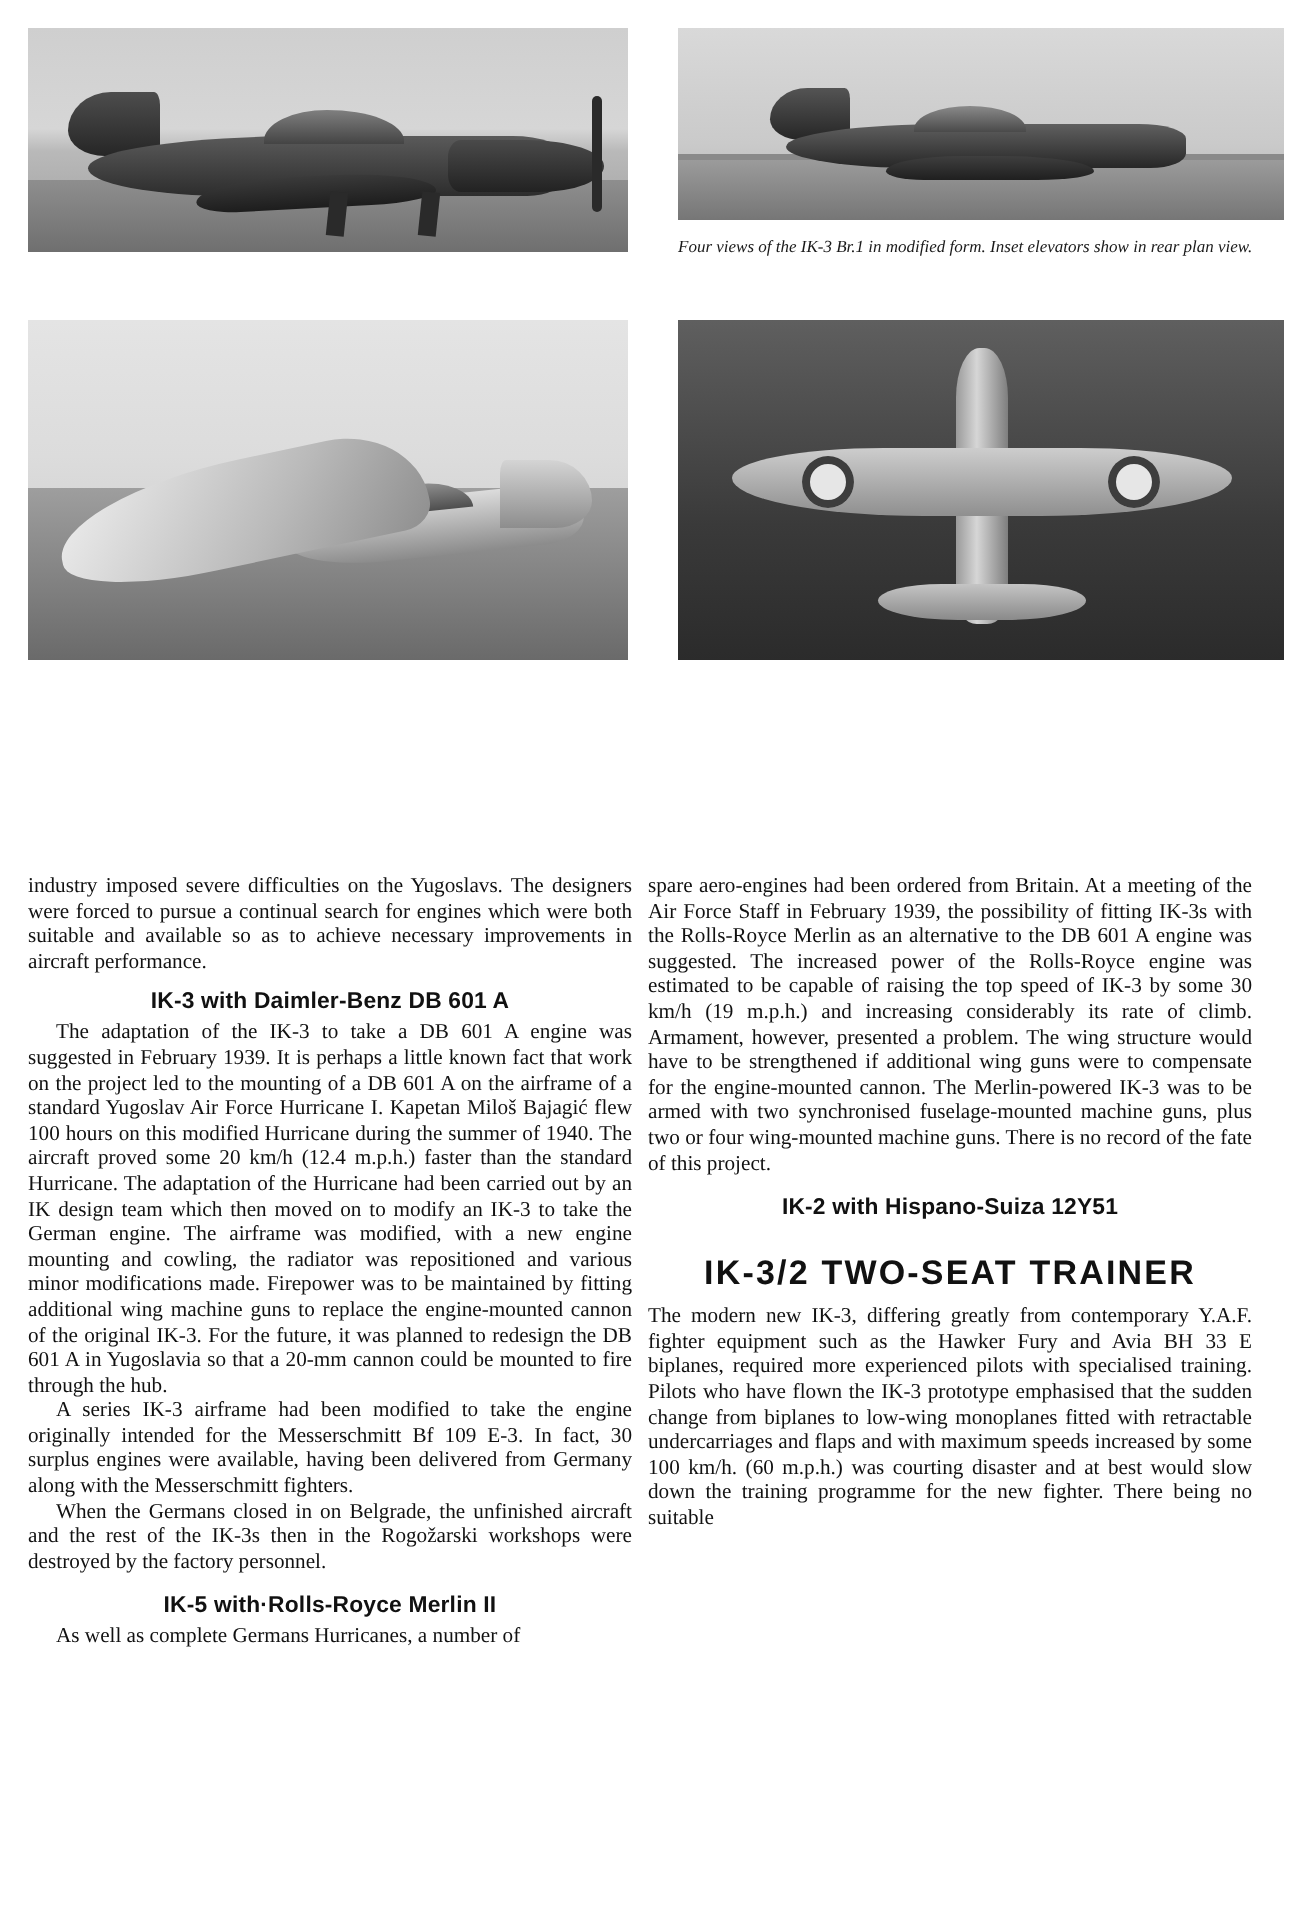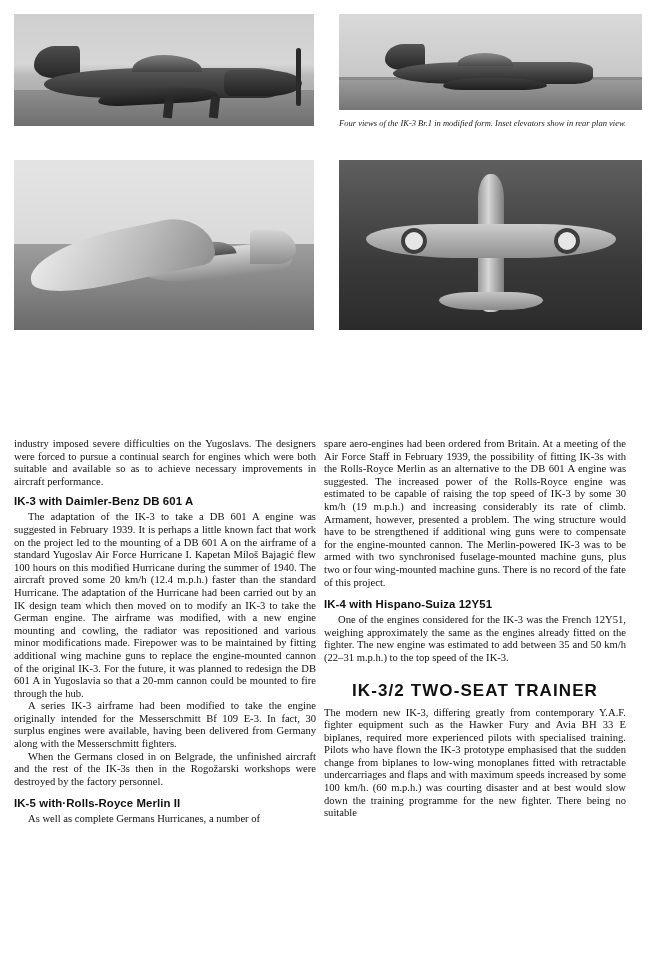--- a/index.html
+++ b/index.html
@@ -209,20 +209,21 @@
     -webkit-hyphens: auto;
   }
   p.no-indent { text-indent: 0; }
   h2.subhead {
     margin: 9px 0 3px 0;
     font-family: "Liberation Sans", sans-serif;
     font-size: 11.4px;
     font-weight: bold;
     letter-spacing: 0.1px;
     line-height: 13px;
+    text-align: center;
   }
   h2.subhead.first { margin-top: 7px; }
   h2.centerhead {
     margin: 16px 0 6px 0;
     font-family: "Liberation Sans", sans-serif;
     font-size: 17px;
     font-weight: bold;
     text-align: center;
     letter-spacing: 1.1px;
   }
@@ -286,21 +287,20 @@
       <h2 class="subhead first">IK-3 with Daimler-Benz DB 601 A</h2>
       <p>The adaptation of the IK-3 to take a DB 601 A engine was suggested in February 1939. It is perhaps a little known fact that work on the project led to the mounting of a DB 601 A on the airframe of a standard Yugoslav Air Force Hurricane I. Kapetan Miloš Bajagić flew 100 hours on this modified Hurricane during the summer of 1940. The aircraft proved some 20 km/h (12.4 m.p.h.) faster than the standard Hurricane. The adaptation of the Hurricane had been carried out by an IK design team which then moved on to modify an IK-3 to take the German engine. The airframe was modified, with a new engine mounting and cowling, the radiator was repositioned and various minor modifications made. Firepower was to be maintained by fitting additional wing machine guns to replace the engine-mounted cannon of the original IK-3. For the future, it was planned to redesign the DB 601 A in Yugoslavia so that a 20-mm cannon could be mounted to fire through the hub.</p>
       <p>A series IK-3 airframe had been modified to take the engine originally intended for the Messerschmitt Bf 109 E-3. In fact, 30 surplus engines were available, having been delivered from Germany along with the Messerschmitt fighters.</p>
       <p>When the Germans closed in on Belgrade, the unfinished aircraft and the rest of the IK-3s then in the Rogožarski workshops were destroyed by the factory personnel.</p>
       <h2 class="subhead">IK-5 with·Rolls-Royce Merlin II</h2>
       <p>As well as complete Germans Hurricanes, a number of</p>
     </div>
 
     <div class="col">
       <p class="no-indent">spare aero-engines had been ordered from Britain. At a meeting of the Air Force Staff in February 1939, the possibility of fitting IK-3s with the Rolls-Royce Merlin as an alternative to the DB 601 A engine was suggested. The increased power of the Rolls-Royce engine was estimated to be capable of raising the top speed of IK-3 by some 30 km/h (19 m.p.h.) and increasing considerably its rate of climb. Armament, however, presented a problem. The wing structure would have to be strengthened if additional wing guns were to compensate for the engine-mounted cannon. The Merlin-powered IK-3 was to be armed with two synchronised fuselage-mounted machine guns, plus two or four wing-mounted machine guns. There is no record of the fate of this project.</p>
-      <h2 class="subhead">IK-4 with Hispano-Suiza 12Y51</h2>
-      <p>One of the engines considered for the IK-3 was the French 12Y51, weighing approximately the same as the engines already fitted on the fighter. The new engine was estimated to add between 35 and 50 km/h (22–31 m.p.h.) to the top speed of the IK-3.</p>
+      <h2 class="subhead">IK-2 with Hispano-Suiza 12Y51</h2>
       <h2 class="centerhead">IK-3/2 TWO-SEAT TRAINER</h2>
       <p class="no-indent">The modern new IK-3, differing greatly from contemporary Y.A.F. fighter equipment such as the Hawker Fury and Avia BH 33 E biplanes, required more experienced pilots with specialised training. Pilots who have flown the IK-3 prototype emphasised that the sudden change from biplanes to low-wing monoplanes fitted with retractable undercarriages and flaps and with maximum speeds increased by some 100 km/h. (60 m.p.h.) was courting disaster and at best would slow down the training programme for the new fighter. There being no suitable</p>
     </div>
 
   </div>
 
 </div>
 
 </body></html>

